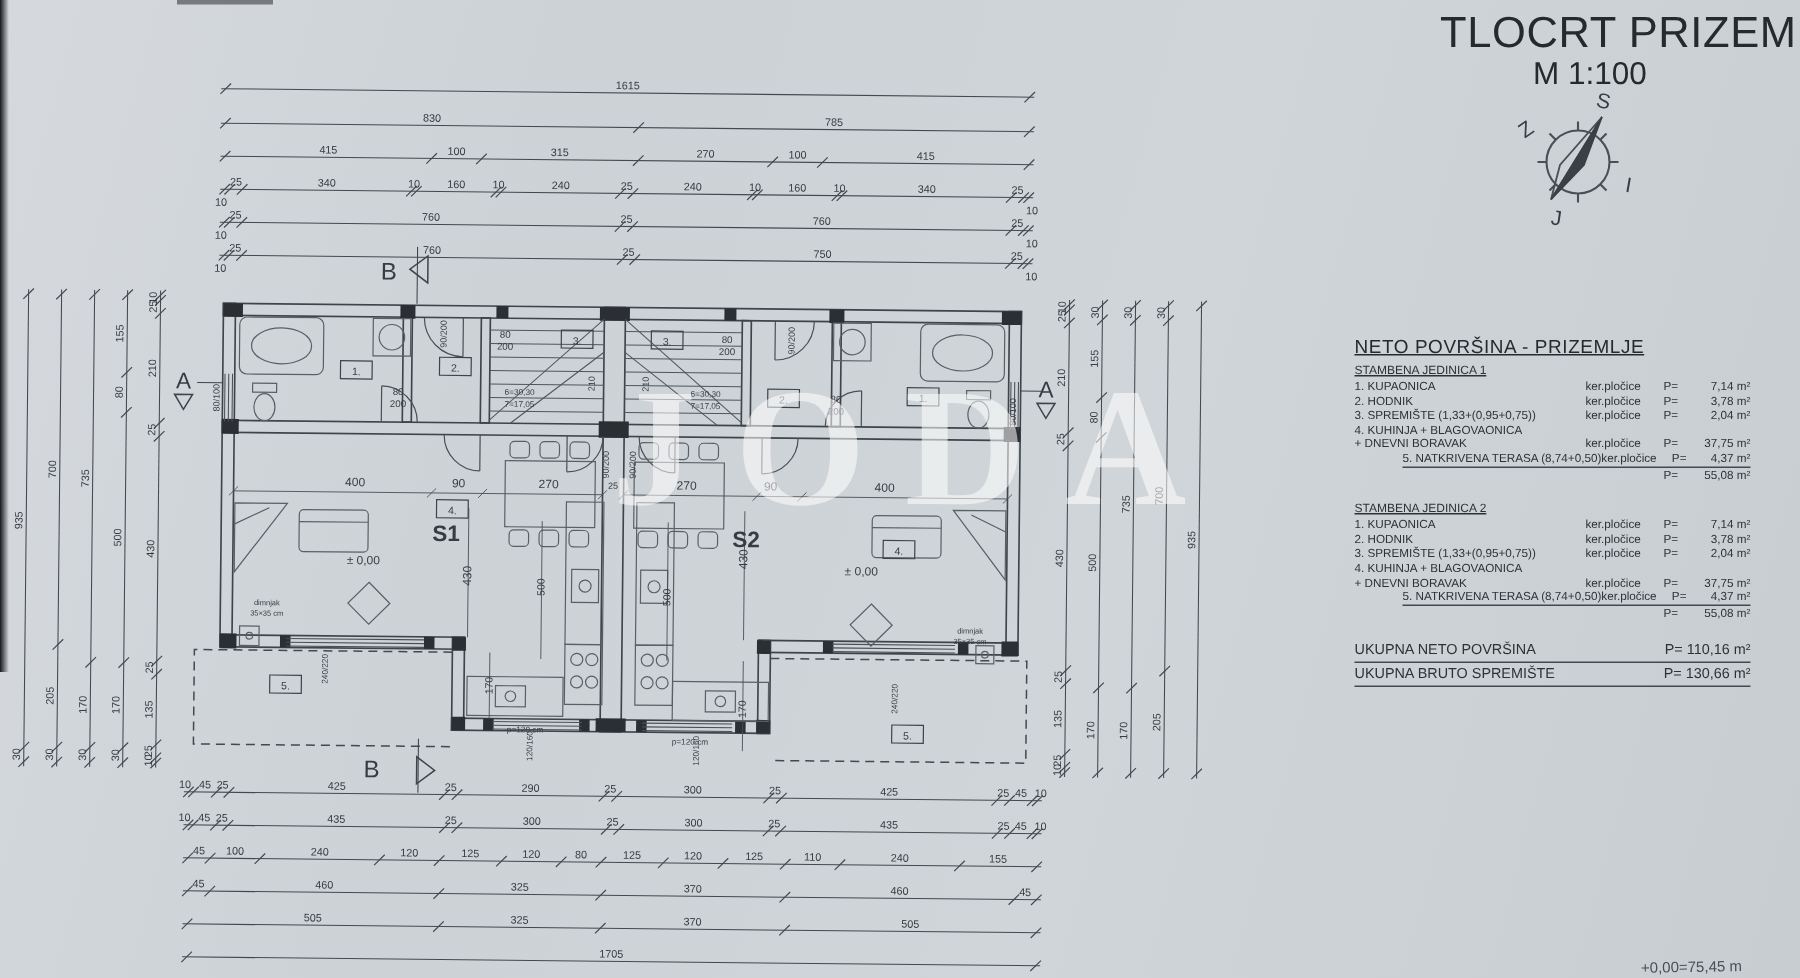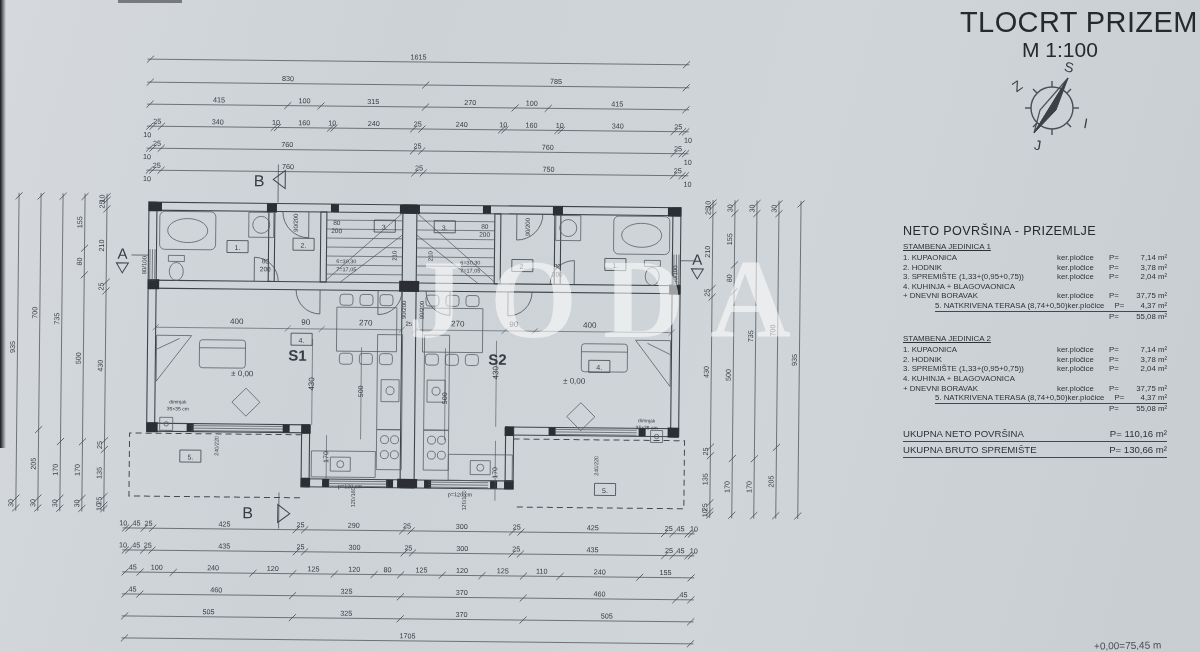--- a/index.html
+++ b/index.html
@@ -12,21 +12,21 @@
   .title{position:absolute;left:960px;top:6px;width:238px;font-size:29px;letter-spacing:.4px;
     color:#26292e;white-space:nowrap;}
   .scale{position:absolute;left:1022px;top:38px;font-size:21px;color:#26292e;}
   .plan-svg{position:absolute;left:0;top:0;transform:rotate(.6deg);transform-origin:420px 300px;}
   .wm{position:absolute;pointer-events:none;text-align:center;color:rgba(255,255,255,.55);}
   .wm-big{left:408px;top:243px;width:400px;font-family:Liberation Serif, serif;font-weight:bold;
     font-size:112px;letter-spacing:26px;line-height:1;}
   .wm-small{left:430px;top:372px;width:400px;font-size:24px;letter-spacing:15px;
     color:rgba(255,255,255,.6);}
   .atable{position:absolute;left:903px;top:224px;width:264px;font-size:7.8px;color:#2e3237;}
-  .atable .hd{font-size:12.6px;letter-spacing:.4px;margin-bottom:4px;color:#26292e;}
+  .atable .hd{font-size:12.6px;letter-spacing:.4px;margin-bottom:4px;color:#26292e;text-decoration:underline;}
   .unit{margin-bottom:13px;}
   .unit-name{font-size:8px;text-decoration:underline;margin-bottom:2px;}
   .arow{display:flex;line-height:9.6px;justify-content:flex-end;}
   .arow .lbl{flex:1;white-space:nowrap;}
   .arow .fin{width:52px;}
   .arow .p{width:16px;}
   .arow .val{width:42px;text-align:right;}
   .arow.uline{border-bottom:1px solid #44484e;margin-left:32px;}
   .totals .arow{font-size:9.6px;line-height:15px;border-bottom:1px solid #44484e;}
   .totals{}

